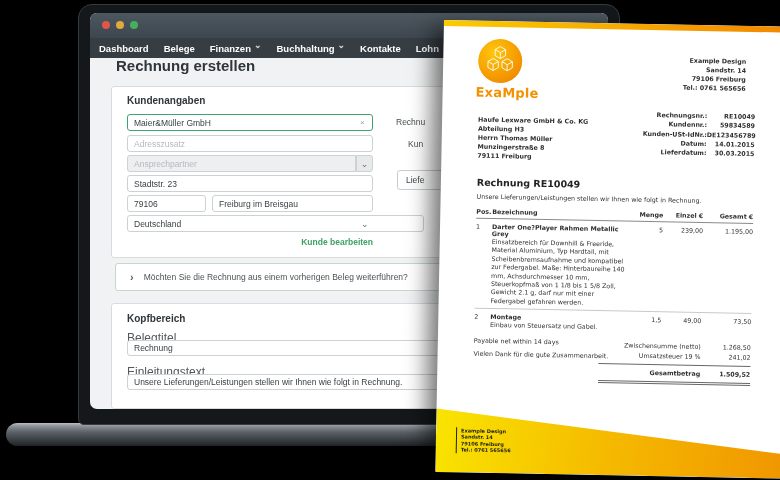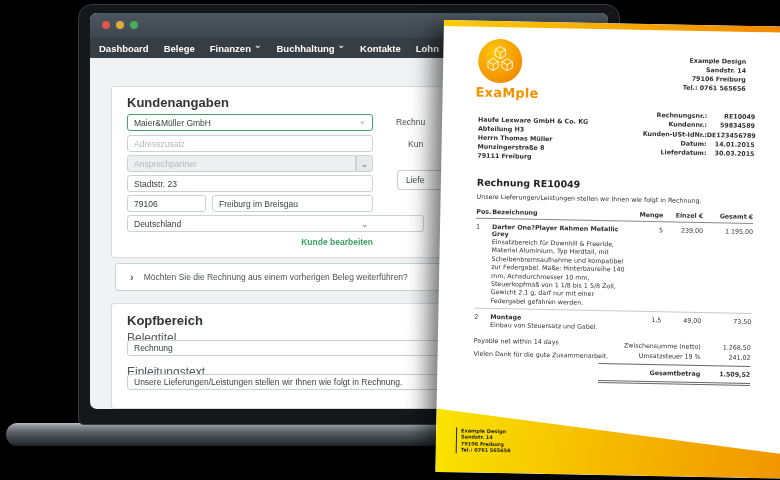--- a/index.html
+++ b/index.html
@@ -24,21 +24,21 @@
   .dot.g{left:40px;background:#43b05c;}
 
   
   .navbar{left:0;top:25px;width:100%;height:20px;background:#363d43;display:flex;
     align-items:center;padding-left:9px;gap:15px;box-sizing:border-box;}
   .nav-item{color:#fff;font-size:9.5px;font-weight:600;display:flex;gap:3px;
     white-space:nowrap;cursor:pointer;}
   .nav-item .chev{font-size:9px;line-height:4px;color:#d7dadd;}
   .page-title{left:26px;top:44px;font-size:15px;font-weight:700;color:#2f3539;}
   .card{background:#fff;border:1px solid #d8dcdf;border-radius:3px;box-sizing:border-box;}
-  .card-h{position:absolute;left:15px;font-size:13px;font-weight:700;color:#2f3539;}
+  .card-h{position:absolute;left:15px;font-size:10px;font-weight:700;color:#2f3539;}
   .inp{position:absolute;box-sizing:border-box;height:17px;border:1px solid #ccd1d4;border-radius:3px;
     background:#fff;font-family:"Liberation Sans",sans-serif;font-size:8.5px;color:#383f43;
     padding:0 6px;outline:none;}
   .inp::placeholder{color:#b4babe;}
   .inp.focus{border-color:#3ea571;}
   .inp.gray{background:#edeff0;}
   .clear-x{position:absolute;font-size:8px;color:#9aa0a4;cursor:pointer;}
   .sel-chev{position:absolute;font-size:9px;color:#6a7175;pointer-events:none;line-height:6px;}
   .sel-btn{position:absolute;box-sizing:border-box;width:17px;height:17px;border:1px solid #ccd1d4;
     border-radius:0 3px 3px 0;background:#e7e9ea;font-size:9px;color:#6a7175;display:flex;
@@ -126,20 +126,21 @@
         <span class="chev">⌄</span>
         </span>
       <span class="nav-item">
         <span>Kontakte</span>
         </span>
       <span class="nav-item">
         <span>Lohn</span>
         </span>
     </div>
 
+    <div class="abs page-title">Rechnung erstellen</div>
 
     <div class="abs card" style="left:21px;top:73px;width:480px;height:172px;">
       <div class="card-h" style="top:8px;">Kundenangaben</div>
 
       <input class="inp focus" style="left: 15px; top: 27px; width: 246px; padding-right: 0;" readonly="" value="Maier&amp;Müller GmbH">
       <span class="clear-x" style="left:248px;top:31px;">×</span>
 
       <input class="inp gray" style="left: 15px; top: 68px; width: 229px; border-radius: 3px 0px 0px 3px;" readonly="" placeholder="Ansprechpartner">
 
       <input class="inp" style="left: 15px; top: 48px; width: 246px;" readonly="" placeholder="Adresszusatz">

